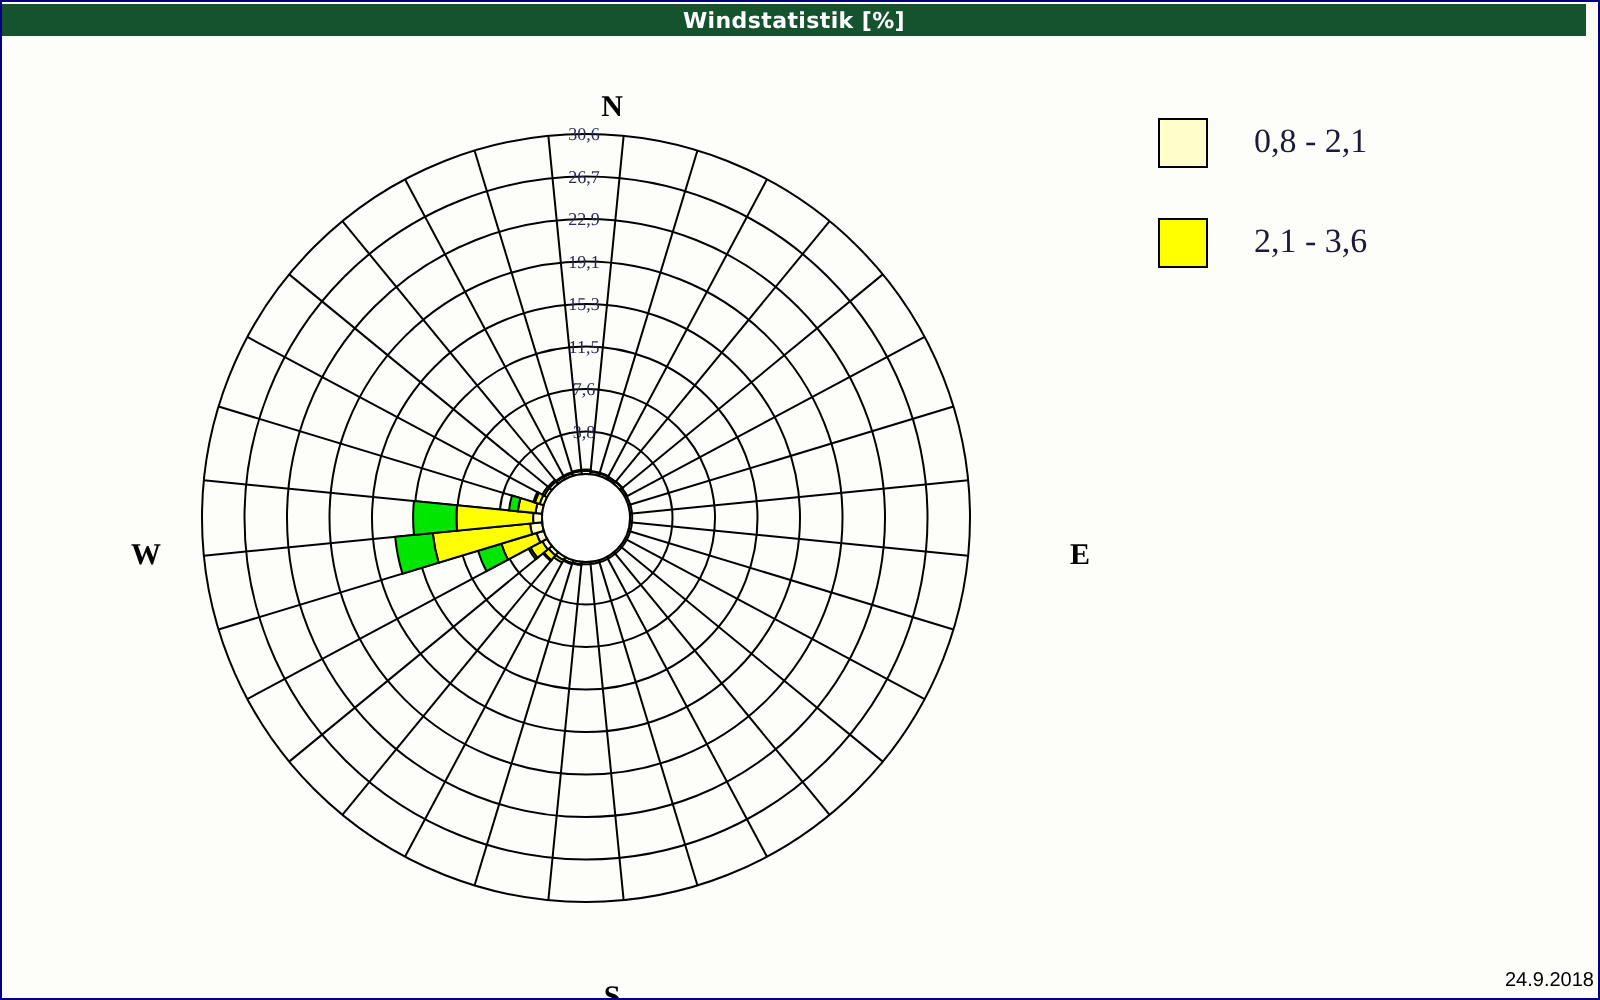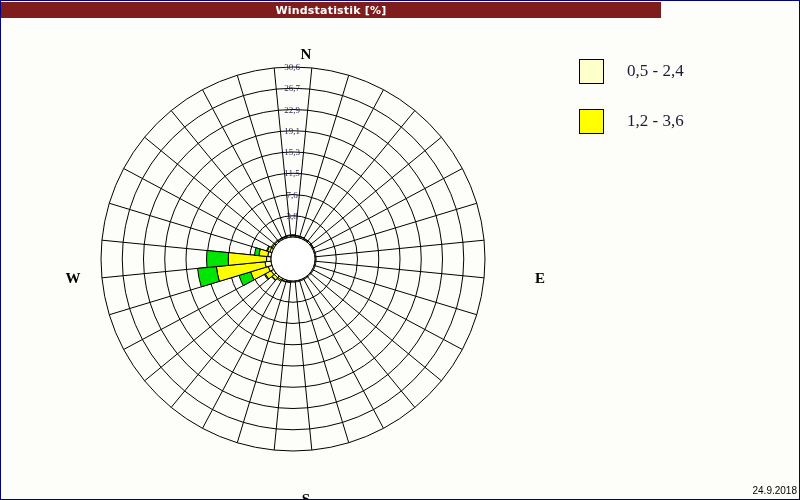--- a/index.html
+++ b/index.html
@@ -17,23 +17,23 @@
     height: 500px;
     background: #fdfdfa;
     border: 1px solid #000080;
     box-sizing: border-box;
     overflow: hidden;
   }
   
   #titlebar {
     position: absolute;
     left: 0; top: 1px;
-    width: 660px;
+    width: 792px;
     height: 17px;
-    background: #7f1d1d;
+    background: #14532d;
     color: #ffffff;
     font-size: 11px;
     font-weight: bold;
     line-height: 17px;
     text-align: center;
     letter-spacing: 0.2px;
     font-family: "DejaVu Sans", sans-serif;
   }
   
   #canvas {
@@ -241,23 +241,23 @@
 
       <div class="compass-label" id="lbl-N">N</div>
       <div class="compass-label" id="lbl-E">E</div>
       <div class="compass-label" id="lbl-S">S</div>
       <div class="compass-label" id="lbl-W">W</div>
     </div>
 
     <div id="legend">
         <div class="legend-row">
           <div class="legend-swatch" style="background: rgb(255, 255, 204);"></div>
-          <div class="legend-text">0,5 - 2,4</div>
+          <div class="legend-text">0,8 - 2,1</div>
         </div>
         <div class="legend-row">
           <div class="legend-swatch" style="background: rgb(255, 255, 0);"></div>
-          <div class="legend-text">1,2 - 3,6</div>
+          <div class="legend-text">2,1 - 3,6</div>
         </div>
       </div>
 
     <div id="datestamp">24.9.2018</div>
   </div>
 </div>
 
 </body></html>

